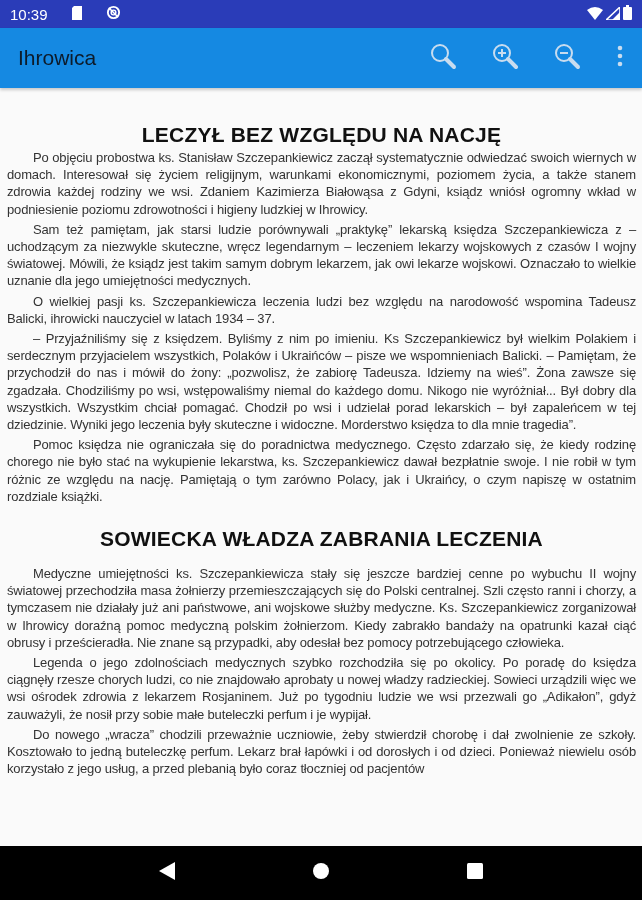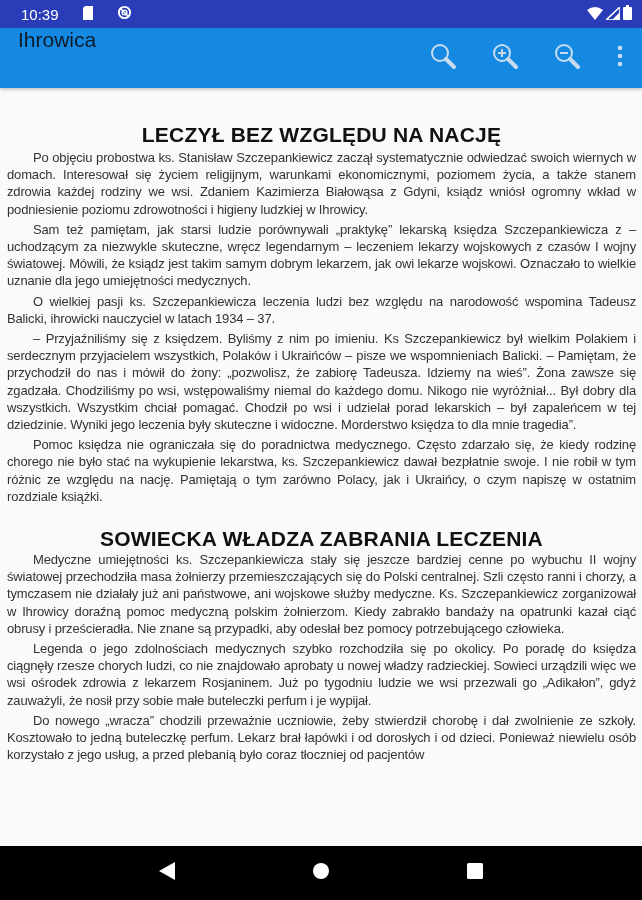--- a/index.html
+++ b/index.html
@@ -9,26 +9,26 @@
       font-family: "Liberation Sans", sans-serif;
       position: relative;
     }
     .status-bar {
       position: absolute; top: 0; left: 0; width: 642px; height: 28px;
       background: #2a3cb8; color: #fff;
       display: flex; align-items: center; justify-content: space-between;
       box-sizing: border-box; padding: 0 10px;
       font-size: 15px;
     }
-    .status-left { display: flex; align-items: center; gap: 23px; margin-left: 11px; }
+    .status-left { display: flex; align-items: center; gap: 23px; }
     .status-right { display: flex; align-items: center; gap: 3px; }
     .app-bar {
       position: absolute; top: 28px; left: 0; width: 642px; height: 60px;
       background: #1589e2;
-      display: flex; align-items: flex-start; box-sizing: border-box;
+      display: flex; align-items: center; box-sizing: border-box;
       padding-left: 18px;
       box-shadow: 0 2px 3px rgba(0,0,0,0.2);
       z-index: 2;
     }
     .app-title { font-size: 21px; color: #0d1b2a; flex: 1; }
     .app-actions { display: flex; align-items: center; height: 100%; }
     .action-btn {
       width: 62px; height: 60px; display: flex; align-items: center; justify-content: center;
       cursor: pointer;
     }
@@ -37,21 +37,21 @@
       position: absolute; top: 88px; left: 0; width: 642px; height: 758px;
       overflow: hidden; background: #fafafa;
       box-sizing: border-box; padding: 18px 6px 0 7px;
       color: #2c2c2c;
     }
     h2 {
       font-size: 21px; font-weight: bold; text-align: center; margin: 0;
       color: #111; letter-spacing: 0.2px;
     }
     h2.first { margin-top: 17px; margin-bottom: 2px; }
-    h2.second { margin-top: 22px; margin-bottom: 0; }
+    h2.second { margin-top: 22px; margin-bottom: 14px; }
     p {
       margin: 0 0 3px 0; font-size: 13px; line-height: 17.2px;
       text-align: justify; text-indent: 26px; color: #333;
       letter-spacing: -0.15px;
     }
     .nav-bar {
       position: absolute; top: 846px; left: 0; width: 642px; height: 54px;
       background: #000; display: flex; align-items: center; justify-content: space-around;
       padding: 0 90px; box-sizing: border-box;
     }

